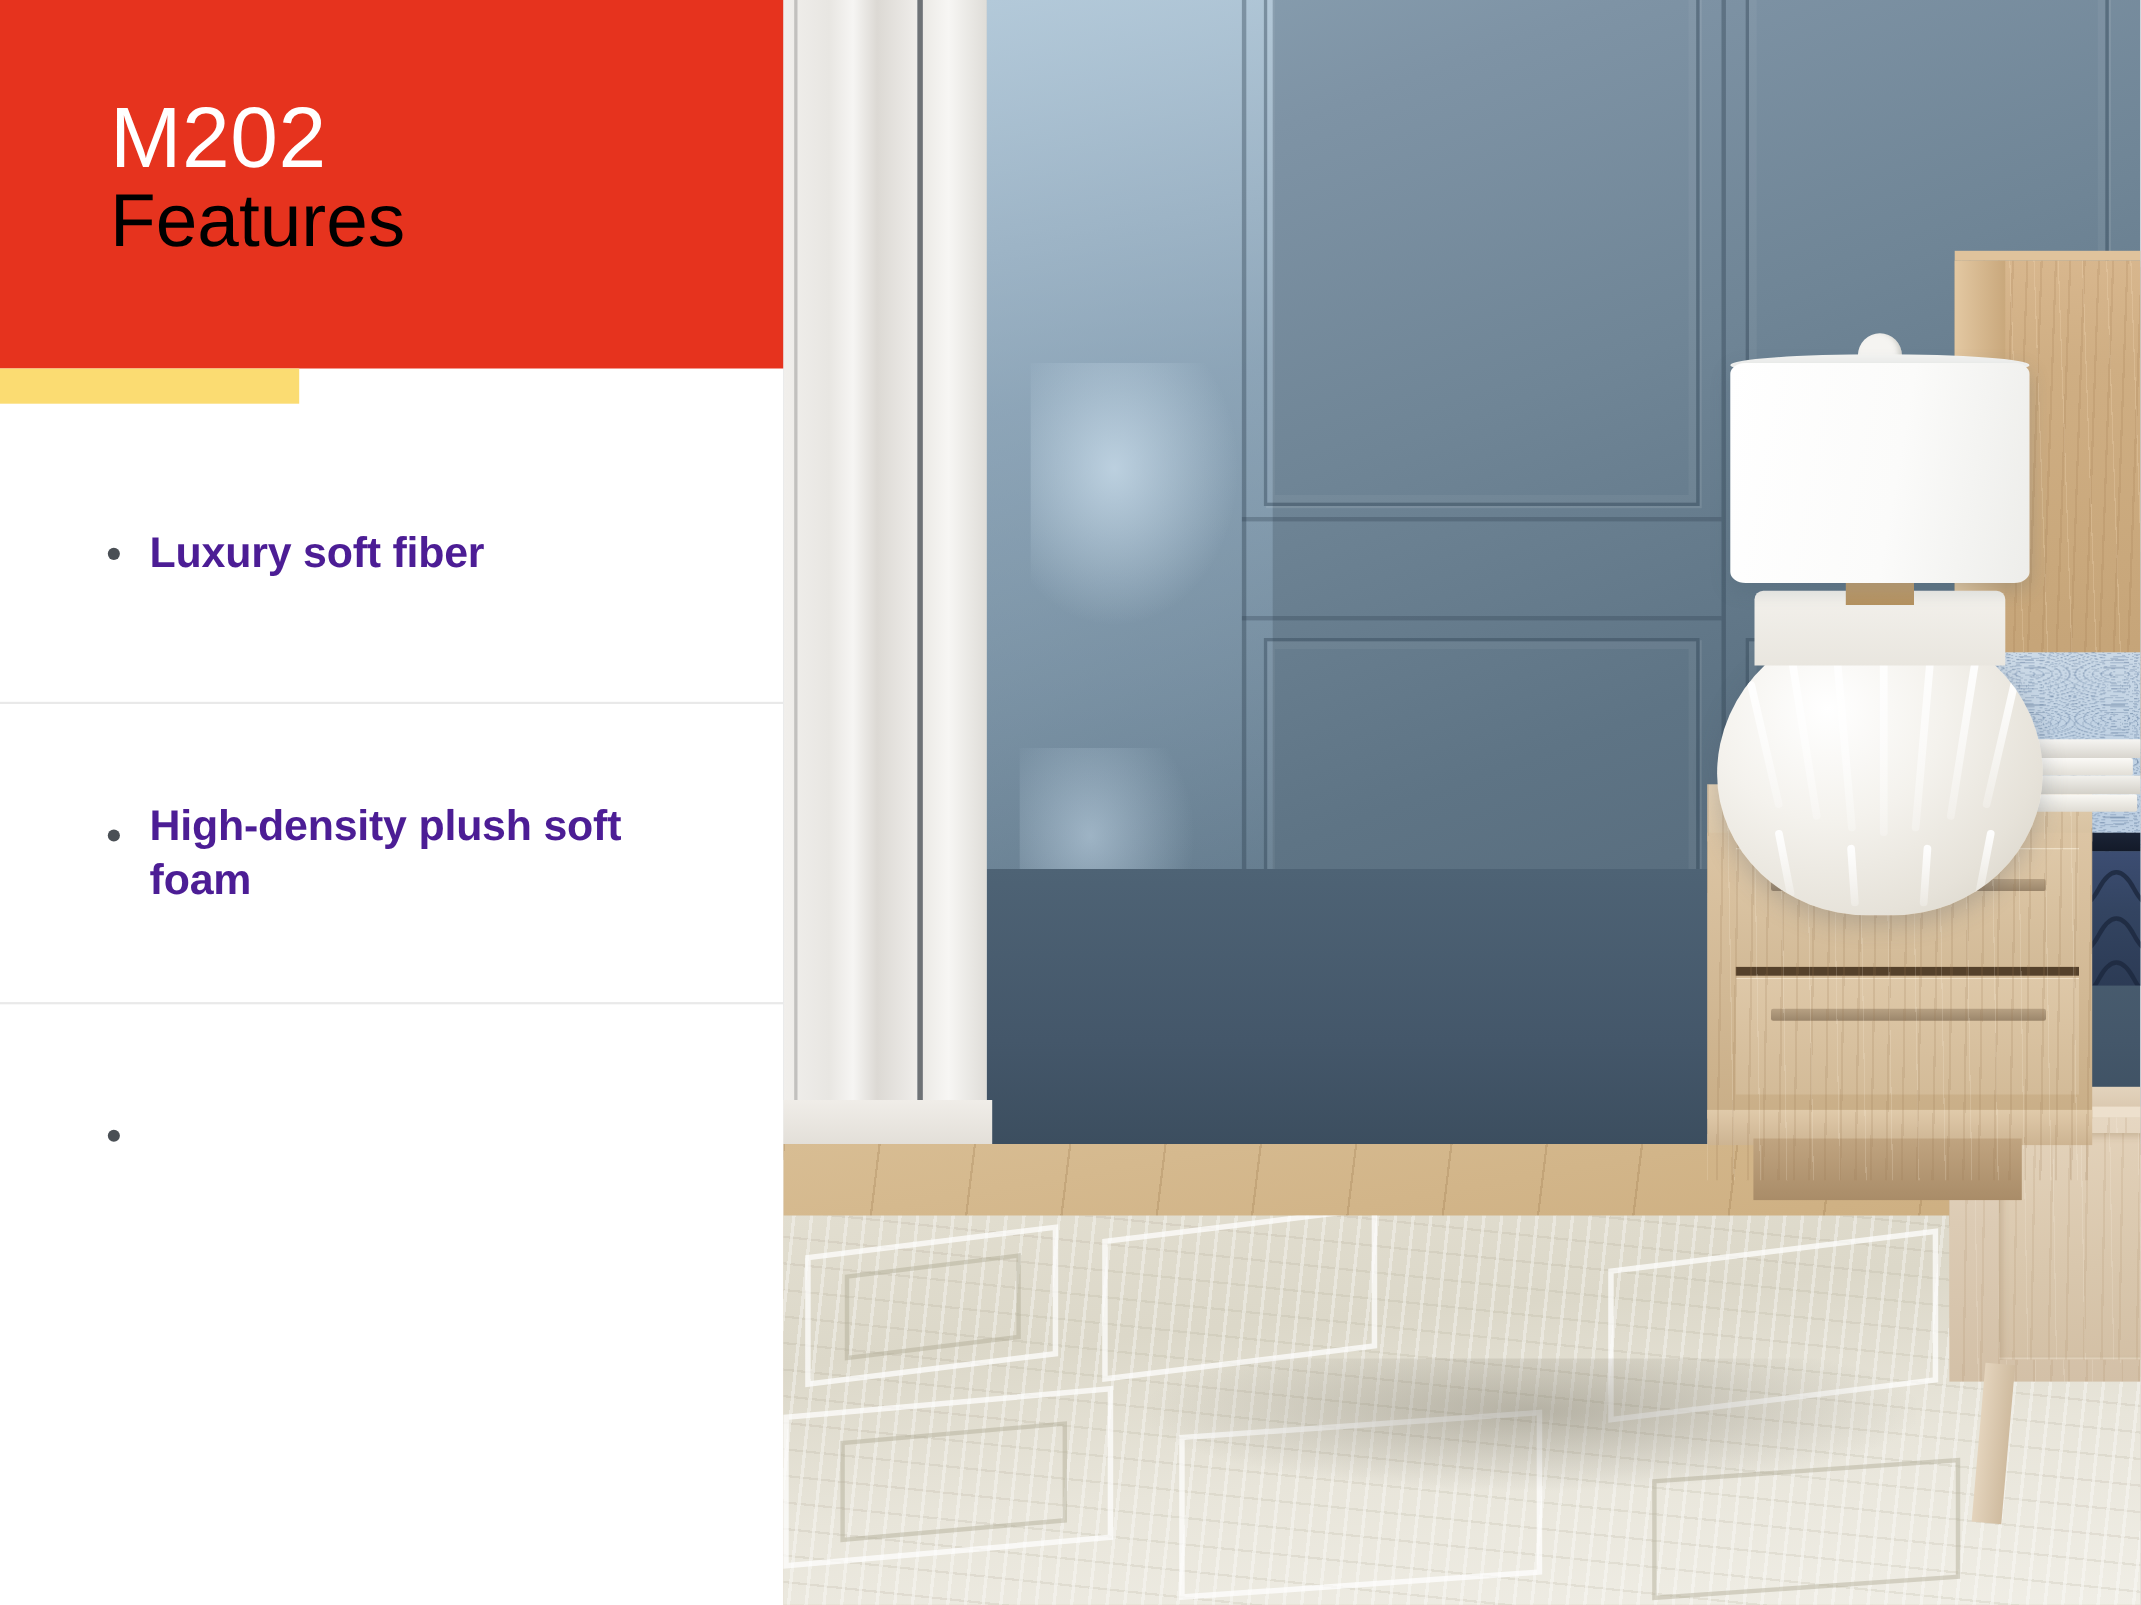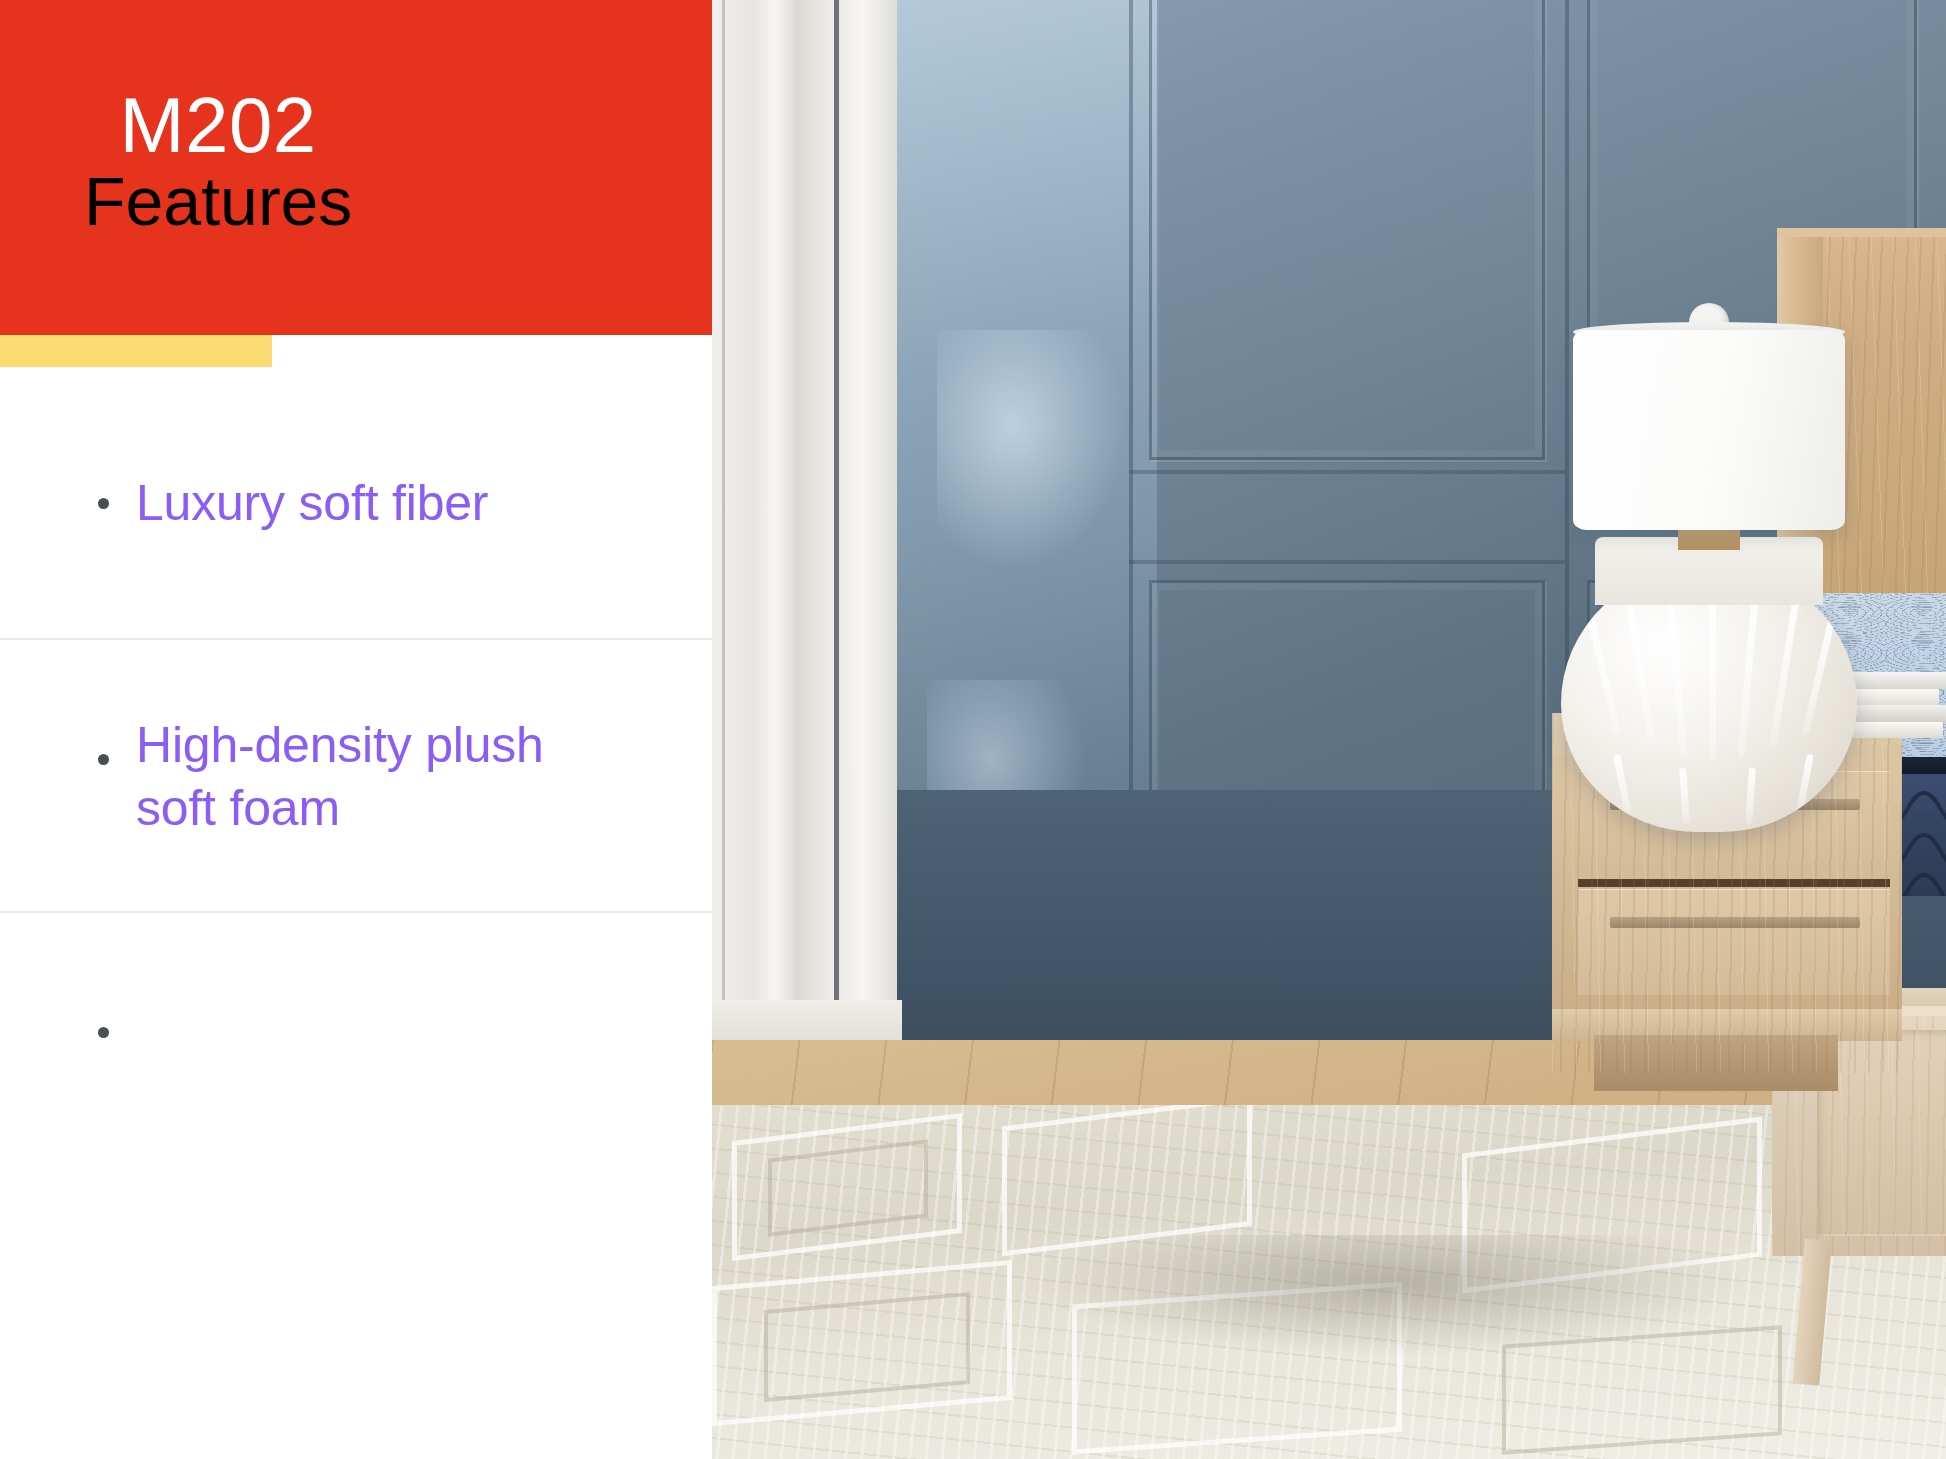--- a/index.html
+++ b/index.html
@@ -7,37 +7,37 @@
               font-family:"Liberation Sans","DejaVu Sans",sans-serif; }
 
   .slide { position:relative; width:1946px; height:1459px; background:#ffffff; }
 
   
   .left-panel { position:absolute; left:0; top:0; width:712px; height:1459px;
                 background:#ffffff; z-index:5; }
 
   .header-block { position:absolute; left:0; top:0; width:712px; height:335px;
                   background:#E6331E; }
-  .title-wrap { position:absolute; left:84px; top:88px;text-align:center; }
+  .title-wrap { position:absolute; left:100px; top:88px; }
   .title-main { font-size:78px; line-height:0.95; color:#ffffff; font-weight:300;
                 letter-spacing:0.5px; }
   .title-sub  { font-size:68px; line-height:1.05; color:#000000; font-weight:400;
                 letter-spacing:0px; margin-top:4px; }
 
   .accent-bar { position:absolute; left:0; top:335px; width:272px; height:32px;
                 background:#FBDC72; }
 
   .feature-list { position:absolute; left:0; top:367px; width:712px; height:1092px; }
   .feature-row { position:relative; width:712px; height:273px; }
   .feature-row .inner { position:absolute; left:98px; right:46px; top:0; bottom:0;
                         display:flex; align-items:center; }
   .bullet-dot { flex:0 0 auto; width:11px; height:11px; border-radius:50%;
                 background:#4A4F55; margin-right:27px; margin-top:-34px; }
   .feature-row.single .bullet-dot { margin-top:0px; }
-  .feature-text { font-size:50px; line-height:1.25; color:#8b5cf6; font-weight:400;
+  .feature-text { font-size:39px; line-height:1.25; color:#4c1d95; font-weight:700;
                   letter-spacing:-0.2px; max-width:430px; }
   .row-divider { position:absolute; left:0; bottom:0; width:712px; height:2px;
                  background:#E9E9E9; }
   .feature-row:last-child .row-divider { display:none; }
 
   
   .photo { position:absolute; left:712px; top:0; width:1234px; height:1459px;
            overflow:hidden; background:#C6CED4; }
 
   

